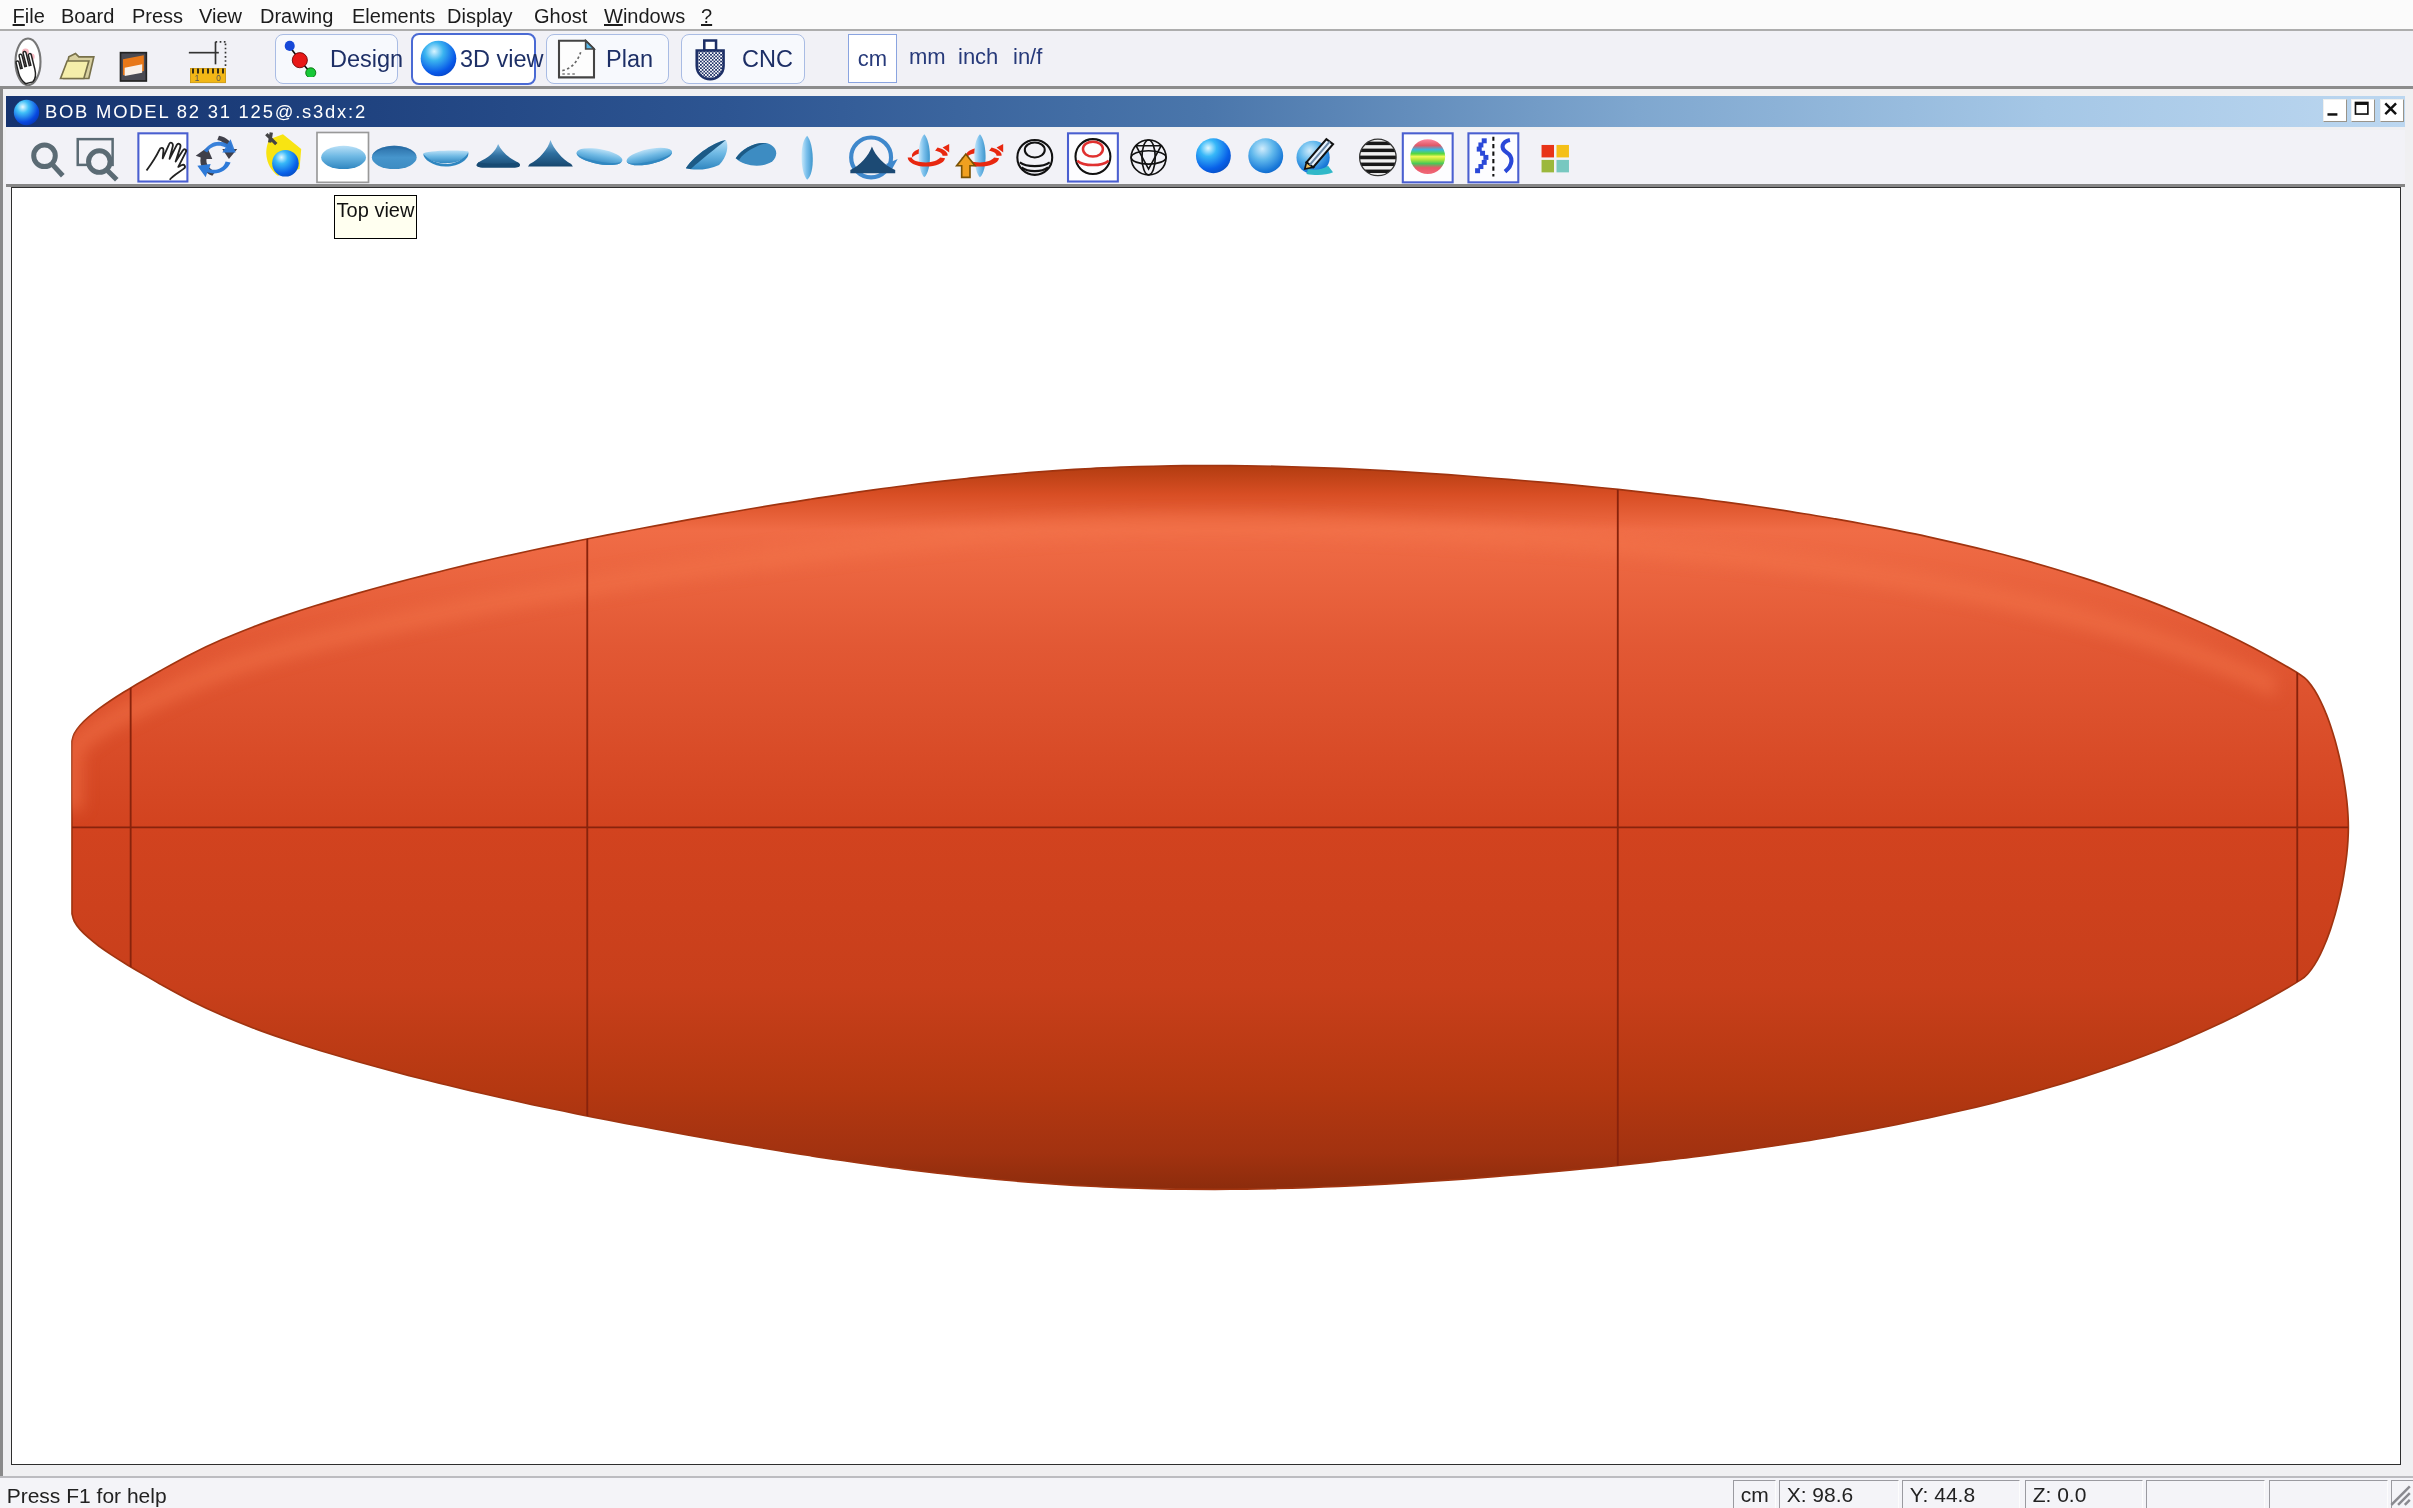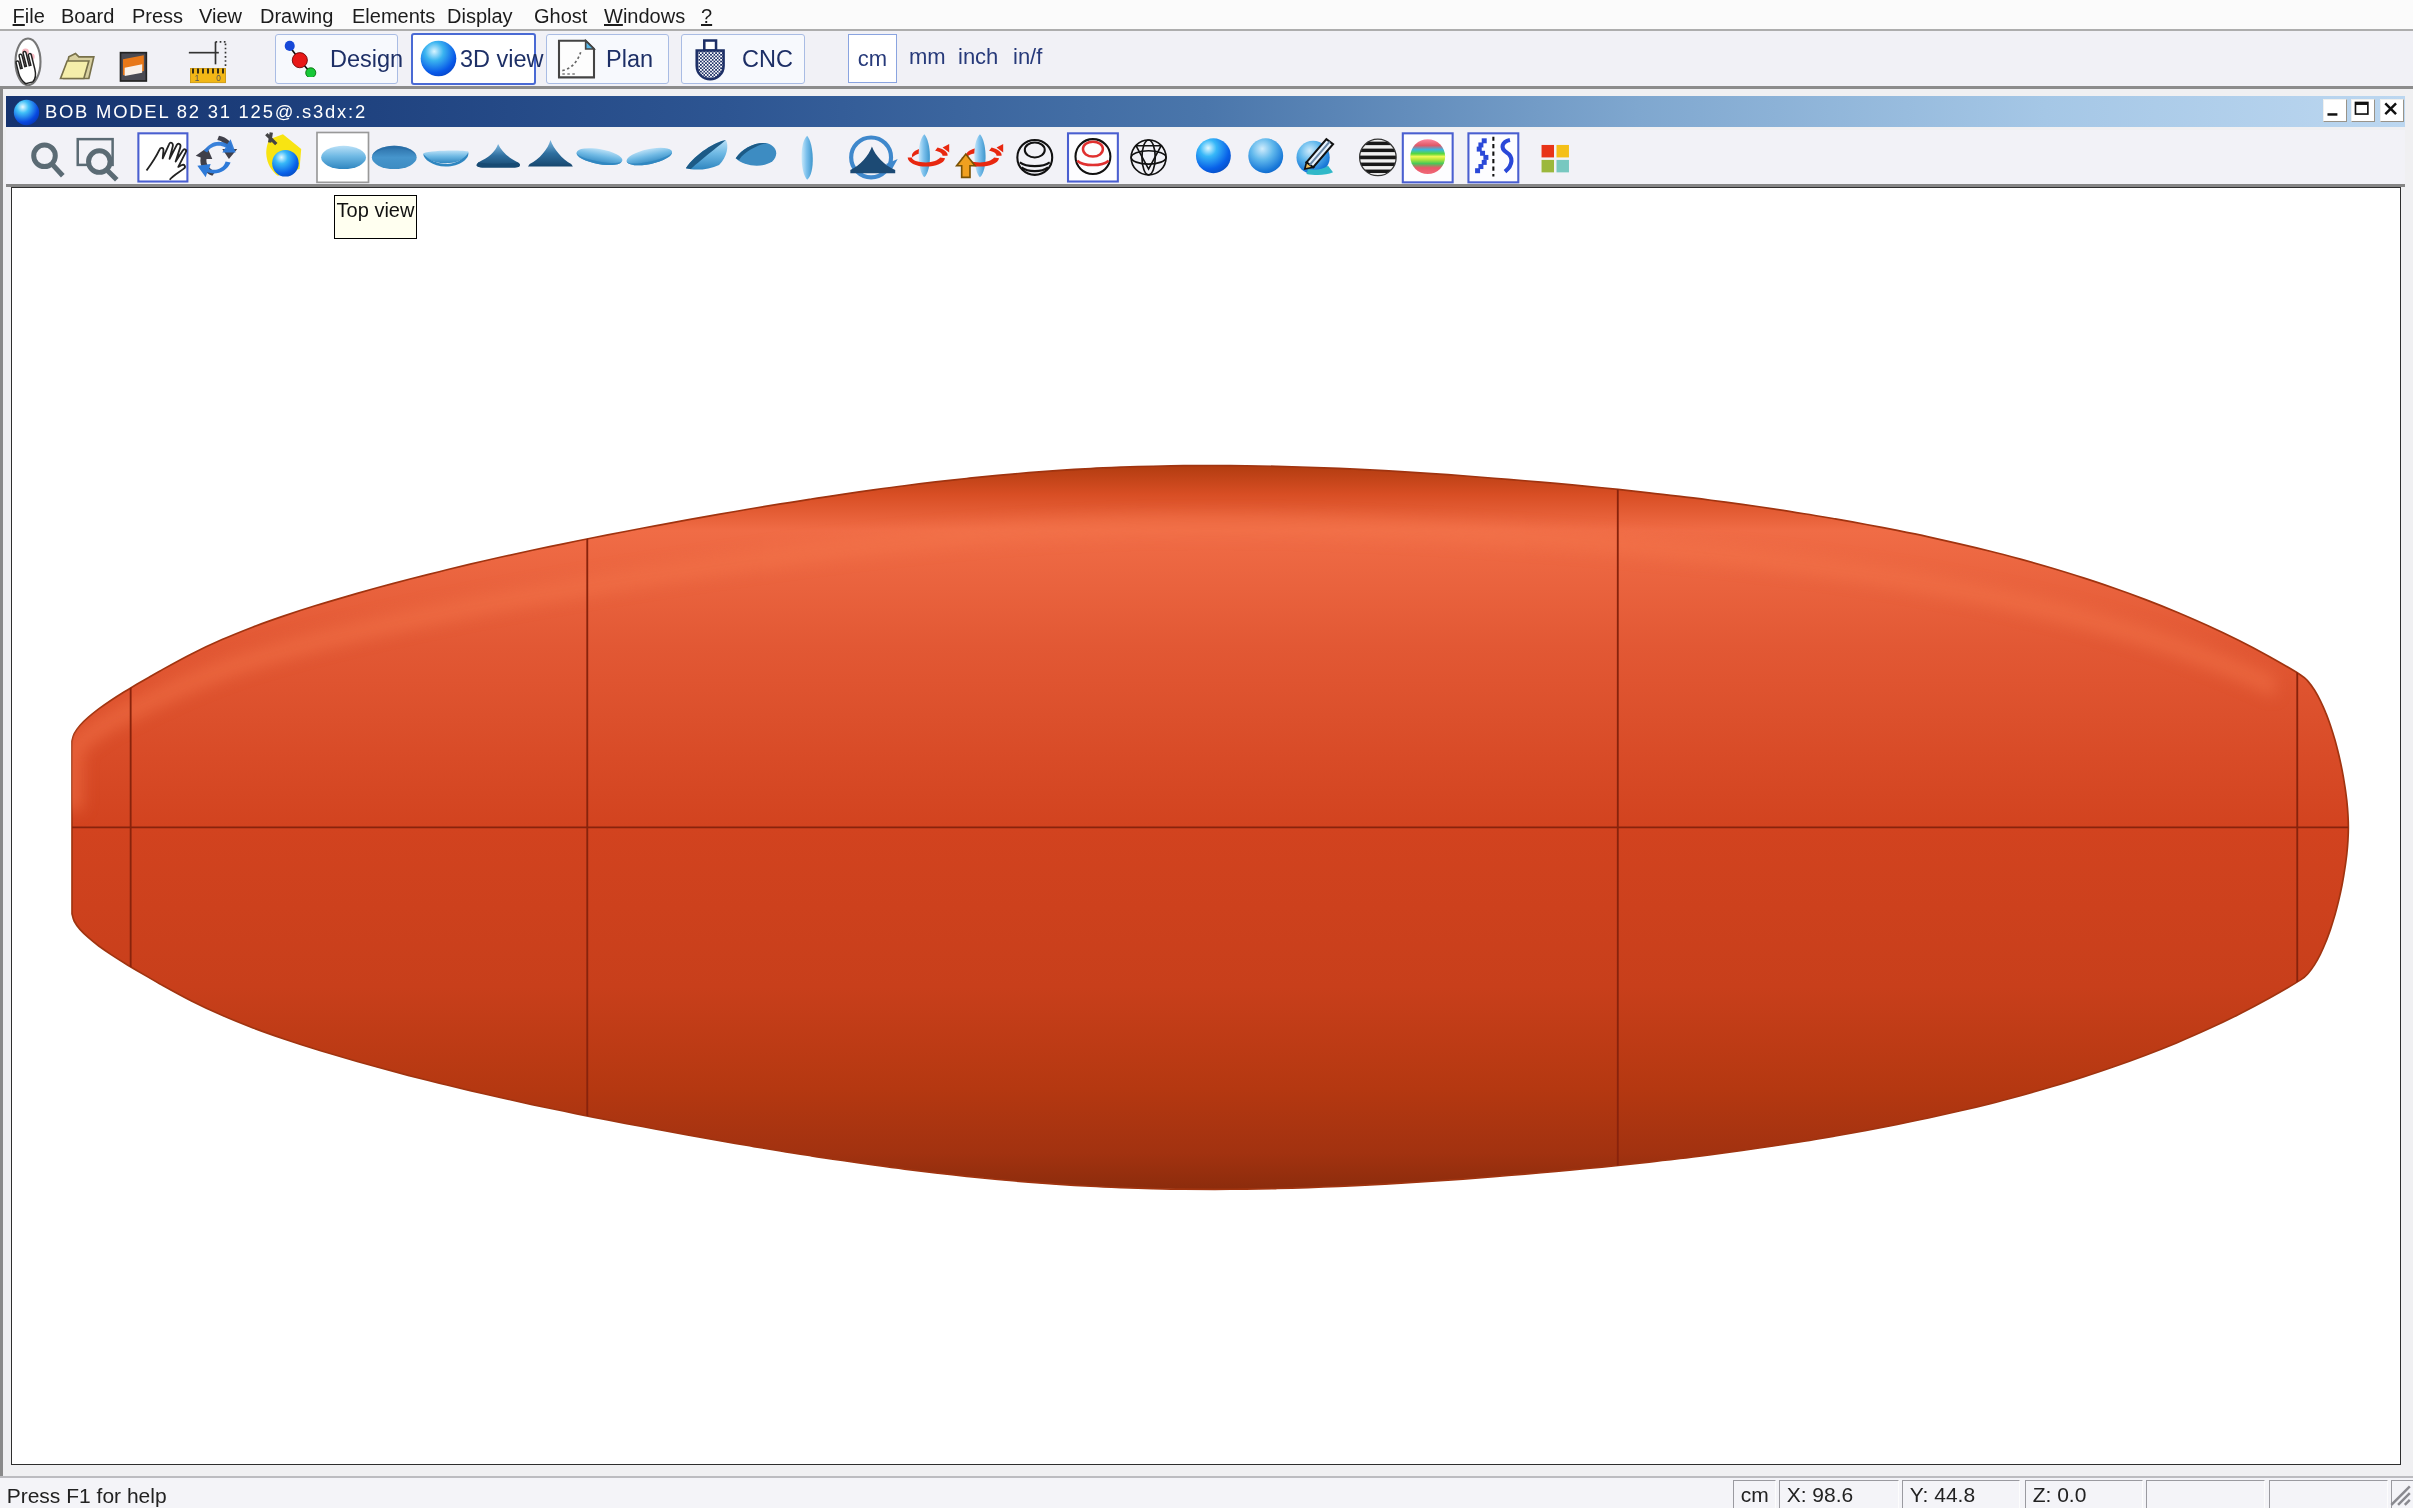--- a/index.html
+++ b/index.html
@@ -3,21 +3,21 @@
 <style>
 html,body{margin:0;padding:0;}
 body{width:2413px;height:1508px;position:relative;overflow:hidden;
   font-family:"Liberation Sans",sans-serif;background:#ffffff;}
 .abs{position:absolute;}
 #menubar{left:0;top:0;width:2413px;height:29px;background:#fbfbfb;padding-left:20px;}
 #menubar span{position:absolute;top:5px;font-size:20px;color:#1c1c1c;white-space:nowrap;}
 #menuline{left:0;top:29px;width:2413px;height:1.7px;background:#adadad;}
 #toolbar1{left:0;top:31px;width:2413px;height:55px;background:#f1f1f6;}
 #tb1line{left:0;top:86px;width:2413px;height:2.5px;background:#8c8c8c;}
-.btn{position:absolute;top:2.5px;height:48px;border:1.7px solid #a9bce4;border-radius:3px;
+.btn{position:absolute;top:2.5px;height:48px;border:1.7px solid #a9bce4;border-radius:8px;
   background:#f7f9fd;color:#1d2f66;font-size:23.5px;box-sizing:content-box;}
 .btn .lbl{position:absolute;top:11.7px;white-space:nowrap;}
 #btn3d{border:2.5px solid #4a6ad4;background:#ffffff;top:1.7px;}
 .unit{position:absolute;color:#273a7a;font-size:22px;top:13.4px;white-space:nowrap;}
 #winframe{left:0;top:89px;width:2410px;height:1389px;background:#f0f0f2;
   border-left:3.4px solid #8a8a8a;border-right:3.4px solid #8a8a8a;border-bottom:3.4px solid #8a8a8a;}
 #titlebar{left:5.9px;top:96px;width:2399px;height:31px;
   background:linear-gradient(90deg,#16336e 0%,#1d3f7c 12%,#2d5592 30%,#4a76ab 50%,#7fa7cf 68%,#a5c7e6 85%,#bcd7f0 100%);}
 #titletext{left:39px;top:5px;color:#ffffff;font-size:18.4px;font-weight:normal;letter-spacing:1.8px;position:absolute;white-space:pre;}
 .winbtn{position:absolute;top:3.4px;width:24px;height:22.6px;background:#ffffff;

